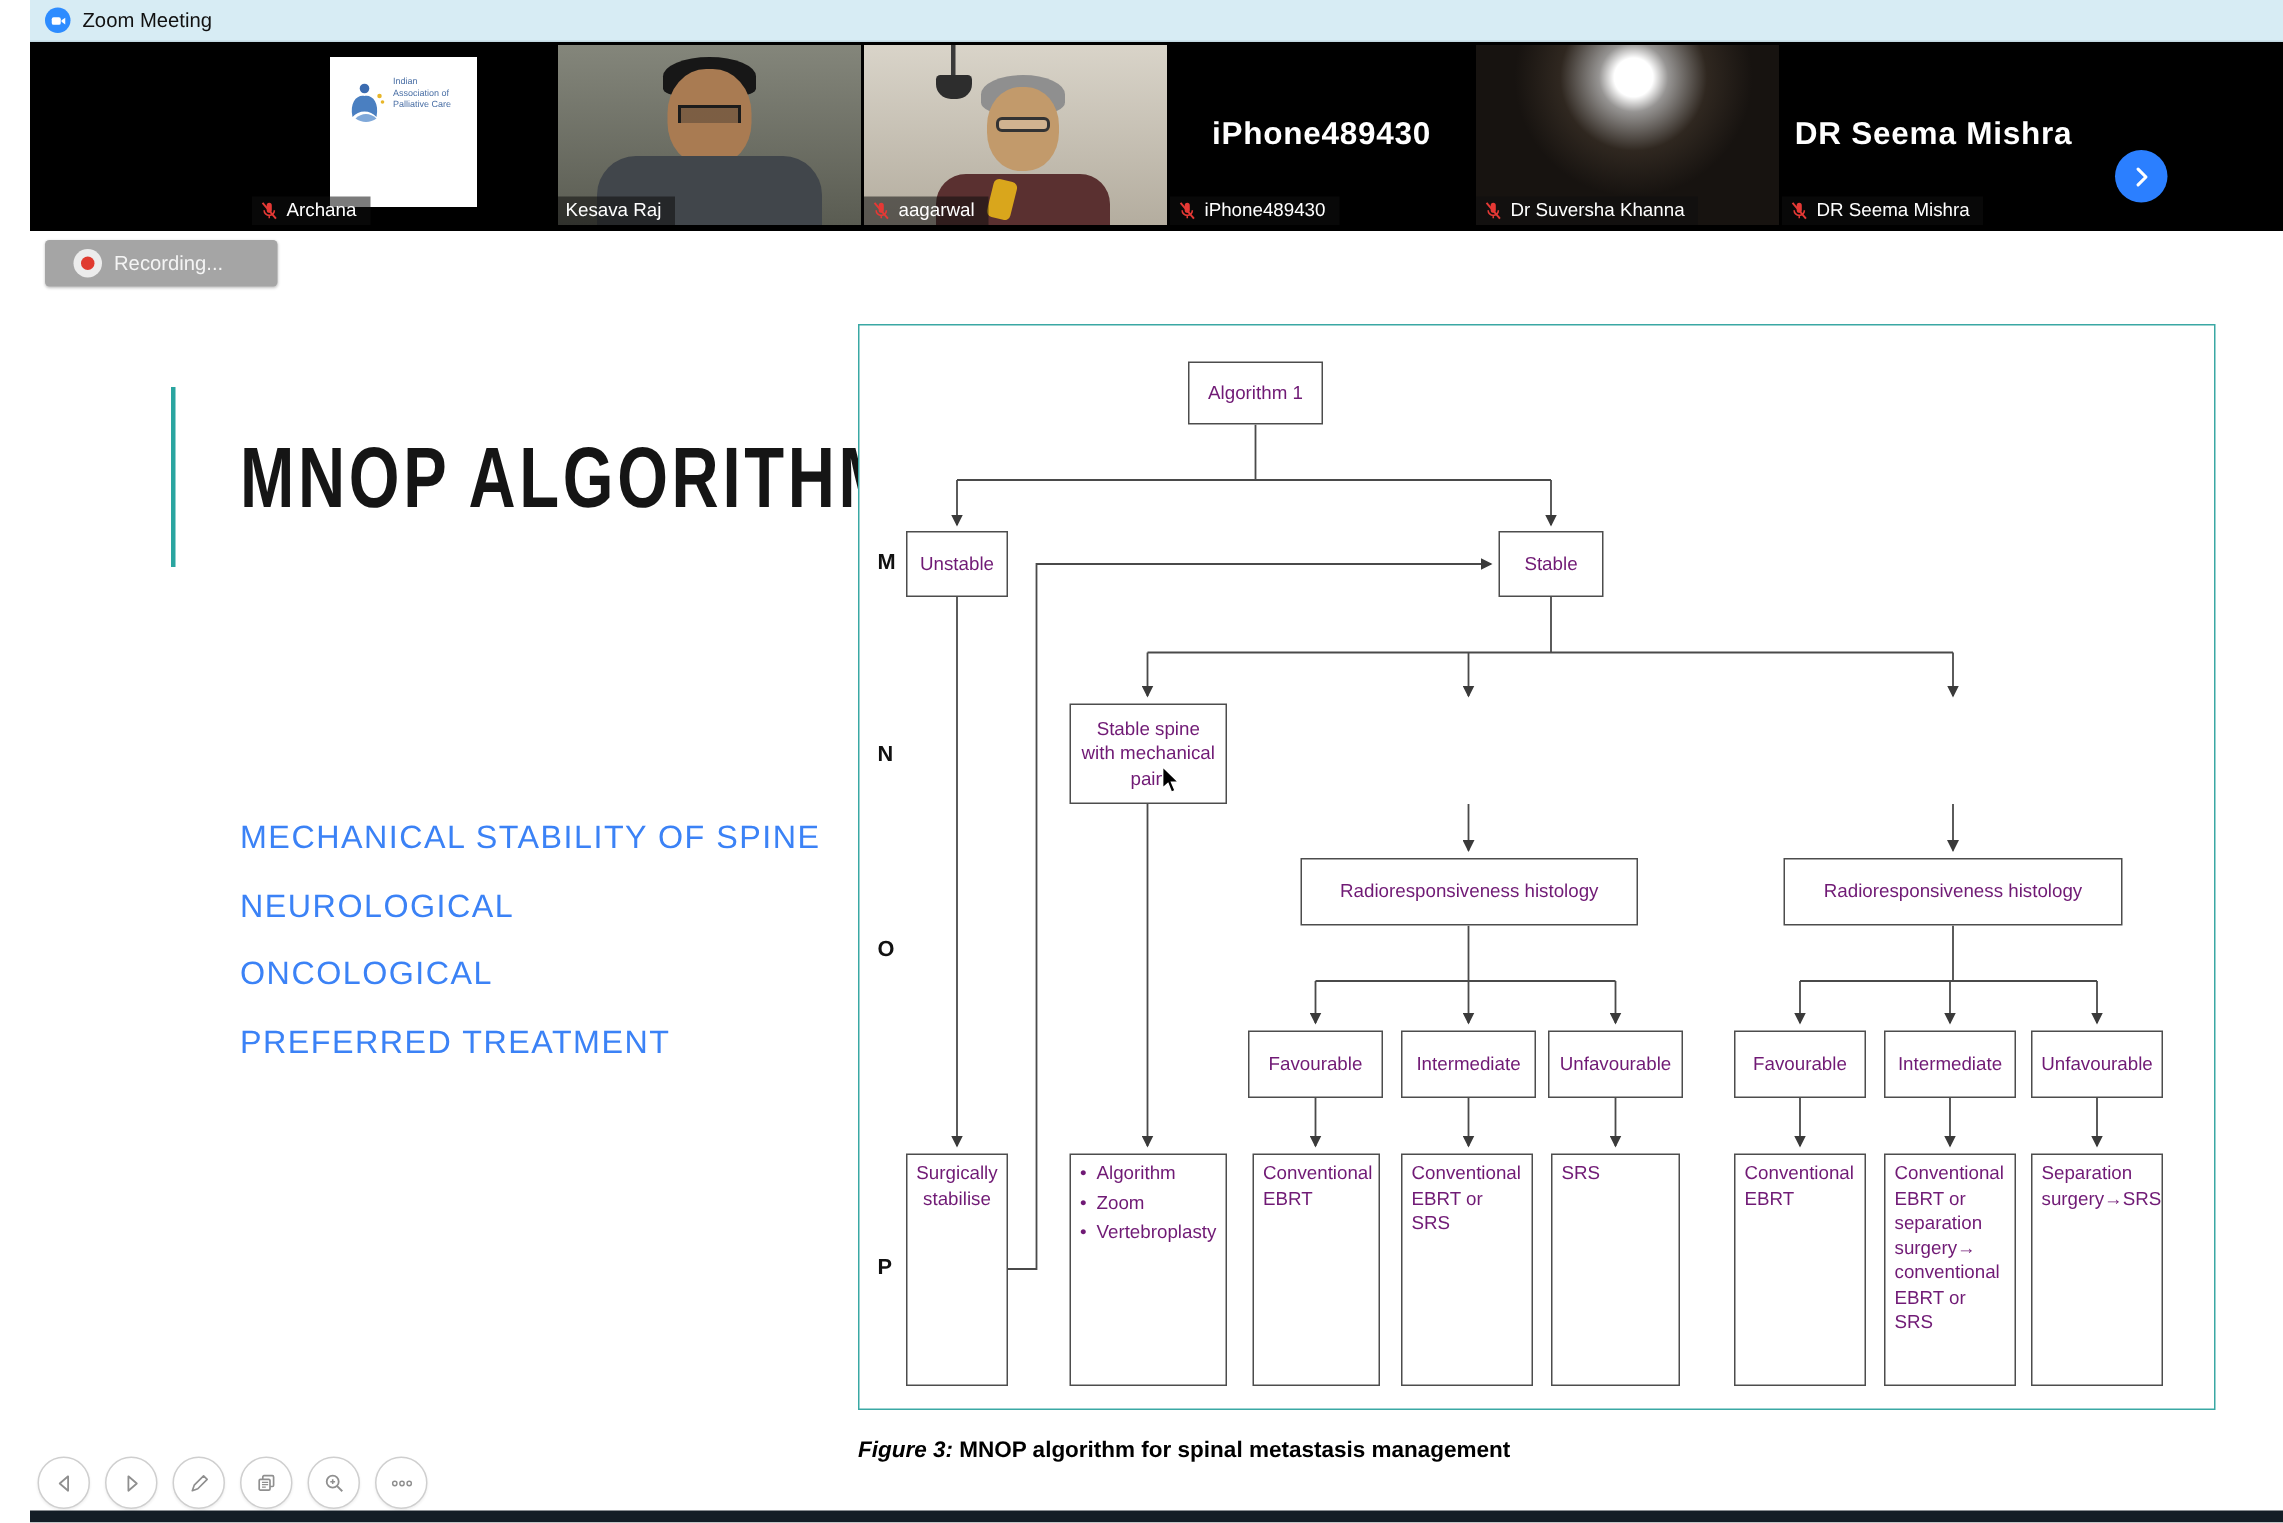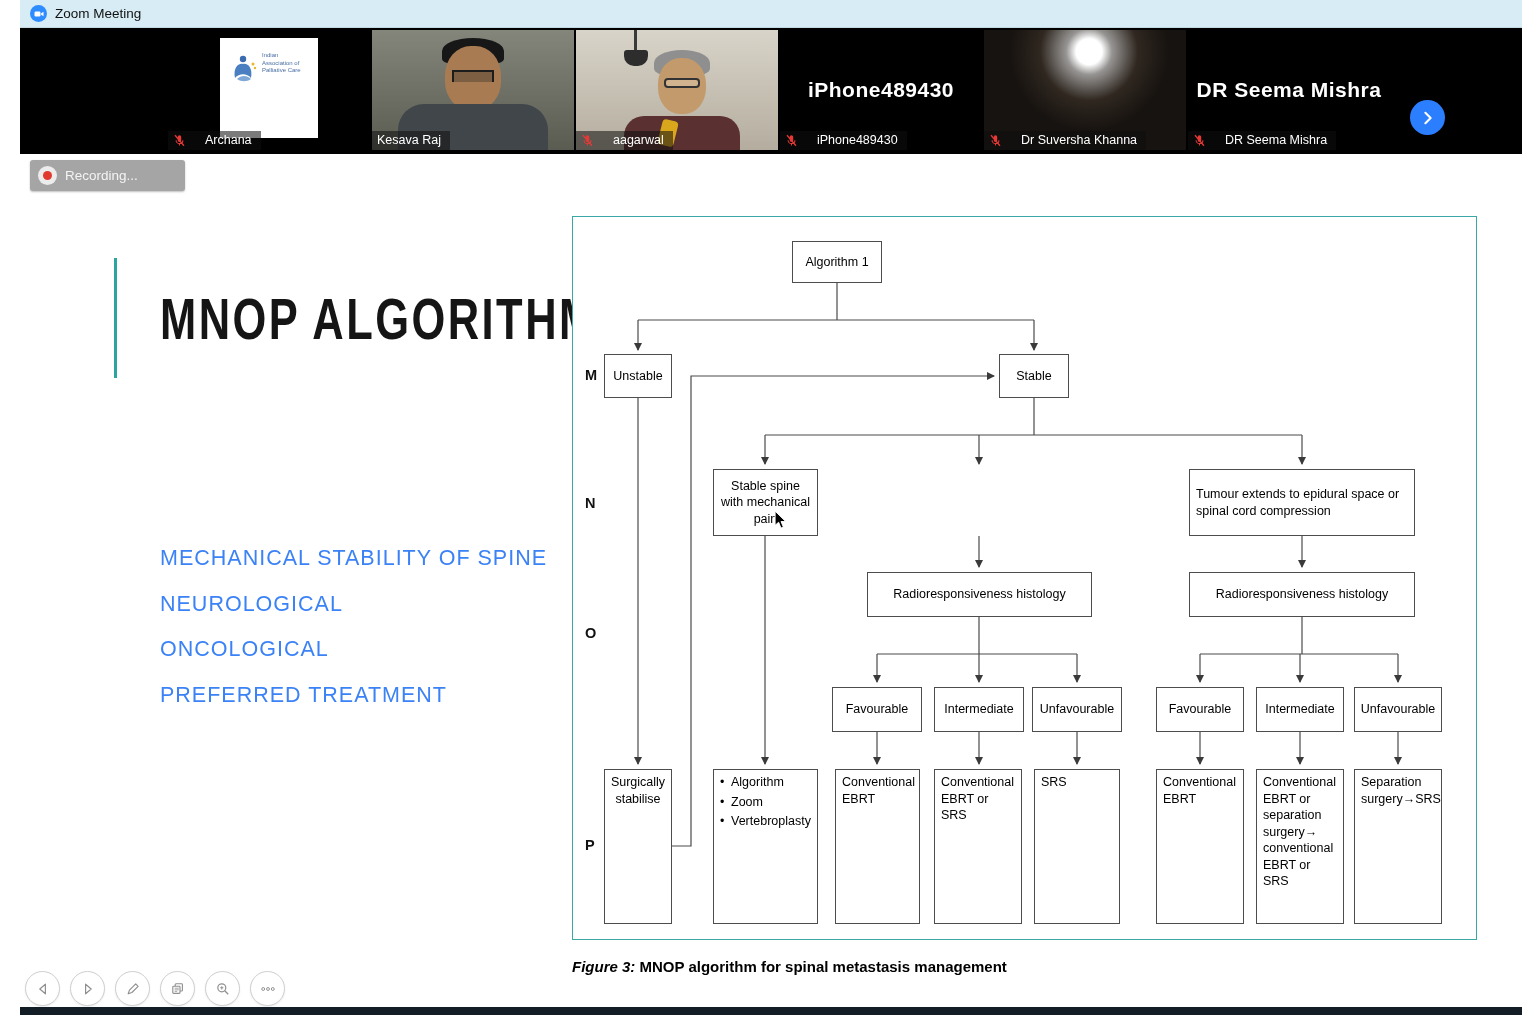--- a/index.html
+++ b/index.html
@@ -13,21 +13,21 @@
               display:flex; align-items:center; padding-left:10px; gap:8px; }
   .zoom-badge { width:17px; height:17px; border-radius:50%; background:#2d8cff;
                 display:flex; align-items:center; justify-content:center; }
   .titlebar-text { font-size:13.5px; color:#111; }
 
   
   .strip { position:absolute; left:0; top:28px; width:1522px; height:126px; background:#000; }
   .tiles { position:absolute; left:148px; top:2px; display:flex; gap:2px; }
   .tile { position:relative; width:202px; height:120px; background:#000; overflow:hidden; }
   .tile.active { box-shadow:inset 0 0 0 2px #93b13c; }
-  .nameplate { position:absolute; left:0; bottom:0; display:flex; align-items:center; gap:19px;
+  .nameplate { position:absolute; left:0; bottom:0; display:flex; align-items:center; gap:5px;
                background:rgba(15,15,15,.55); color:#fff; font-size:12.5px;
                padding:2px 9px 3px 5px; white-space:nowrap; }
   .center-name { position:absolute; inset:0; display:flex; align-items:center; justify-content:center;
                  color:#fff; font-size:21px; font-weight:700; letter-spacing:.5px; }
 
   
   .logo-card { position:absolute; left:52px; top:8px; width:98px; height:100px; background:#fff;
                display:flex; align-items:flex-start; justify-content:center; gap:4px; padding-top:14px; }
   .logo-text { font-size:6px; line-height:1.25; color:#4a6fa5; width:46px; }
 
@@ -67,42 +67,42 @@
                             rgba(120,100,80,.25) 34%, rgba(0,0,0,0) 55%), #171310; }
 
   .mic-muted { display:inline-flex; width:13px; height:13px; }
 
   .next-btn { position:absolute; left:1390px; top:72px; width:35px; height:35px; border-radius:50%;
               background:#2b7fff; display:flex; align-items:center; justify-content:center;
               border:none; cursor:pointer; }
 
   
   .rec-pill { position:absolute; left:10px; top:160px; width:155px; height:31px; background:#a5a5a5;
-              border-radius:3px; display:flex; align-items:center; gap:8px; padding-left:8px;
+              border-radius:3px; display:flex; align-items:center; gap:8px; padding-left:19px;
               box-shadow:0 1px 2px rgba(0,0,0,.25); }
   .rec-circle { width:19px; height:19px; border-radius:50%; background:#ececec;
                 display:flex; align-items:center; justify-content:center; }
   .rec-dot { width:9px; height:9px; border-radius:50%; background:#e03a2f; }
   .rec-label { color:#f4f4f4; font-size:13.5px; }
 
   
   .accent-line { position:absolute; left:94px; top:258px; width:3px; height:120px; background:#2aa5a0; }
   .slide-title { position:absolute; left:140px; top:286px; font-size:53px; font-weight:700;
                  letter-spacing:3px; color:#151515; transform:scaleX(.82) scaleY(1.08);
                  transform-origin:left top; white-space:nowrap; }
   .slide-bullets { position:absolute; left:140px; top:536px; }
   .slide-bullets div { height:45.5px; line-height:45.5px; font-size:21.5px; letter-spacing:1px;
                       color:#3b82f6; white-space:nowrap; }
 
   
   .chart { position:absolute; left:552px; top:216px; width:905px; height:724px;
            border:1px solid #3aa8a4; background:#fff; }
   .chart svg.wires { position:absolute; left:0; top:0; }
   .fb { position:absolute; border:1px solid #4d4d4d; background:#fff; font-size:12.5px;
-        line-height:1.32; color:#000000; display:flex; padding:4px 6px; }
+        line-height:1.32; color:#701a75; display:flex; padding:4px 6px; }
   .fb.c  { align-items:center; justify-content:center; text-align:center; }
   .fb.ml { align-items:center; text-align:left; }
   .fb.tl { align-items:flex-start; text-align:left; }
   .fb.tc { align-items:flex-start; justify-content:center; text-align:center; }
   .rowlab { position:absolute; font-size:14.5px; font-weight:700; color:#111; }
   .blist div { position:relative; padding-left:11px; margin-bottom:3px; }
   .blist div::before { content:"•"; position:absolute; left:0; top:0; }
 
   .fig-caption { position:absolute; left:552px; top:958px; width:905px; font-size:15px;
                  font-weight:700; color:#000000; }
@@ -311,23 +311,20 @@
       </div>
     <div class="fb c" style="left:31px;top:137px;width:68px;height:44px">
         <span>Unstable</span>
       </div>
     <div class="fb c" style="left:426px;top:137px;width:70px;height:44px">
         <span>Stable</span>
       </div>
     <div class="fb c" style="left:140px;top:252px;width:105px;height:67px">
         <span>Stable spine with mechanical pain</span>
       </div>
-    <div class="fb ml" style="left:616px;top:252px;width:226px;height:67px">
-        <span>Tumour extends to epidural space or spinal cord compression</span>
-      </div>
     <div class="fb c" style="left:294px;top:355px;width:225px;height:45px">
         <span>Radioresponsiveness histology</span>
       </div>
     <div class="fb c" style="left:616px;top:355px;width:226px;height:45px">
         <span>Radioresponsiveness histology</span>
       </div>
     <div class="fb c" style="left:259px;top:470px;width:90px;height:45px">
         <span>Favourable</span>
       </div>
     <div class="fb c" style="left:361px;top:470px;width:90px;height:45px">

